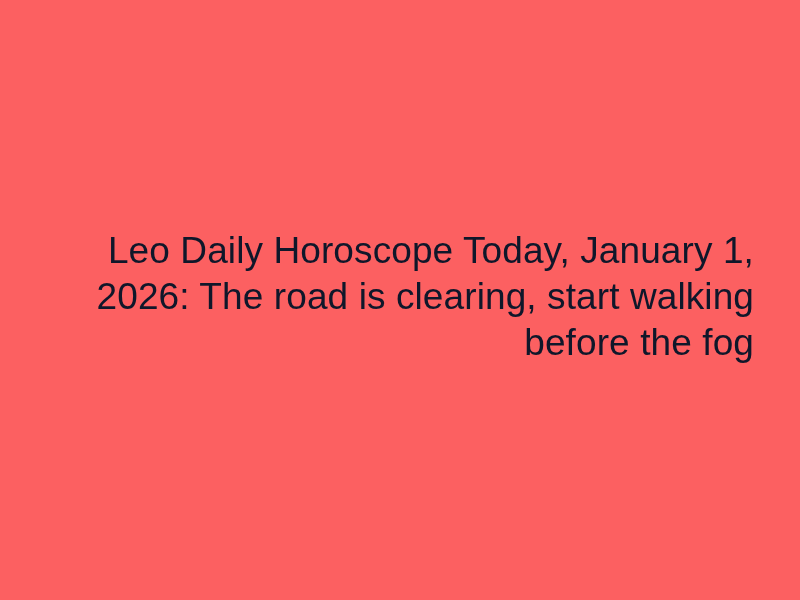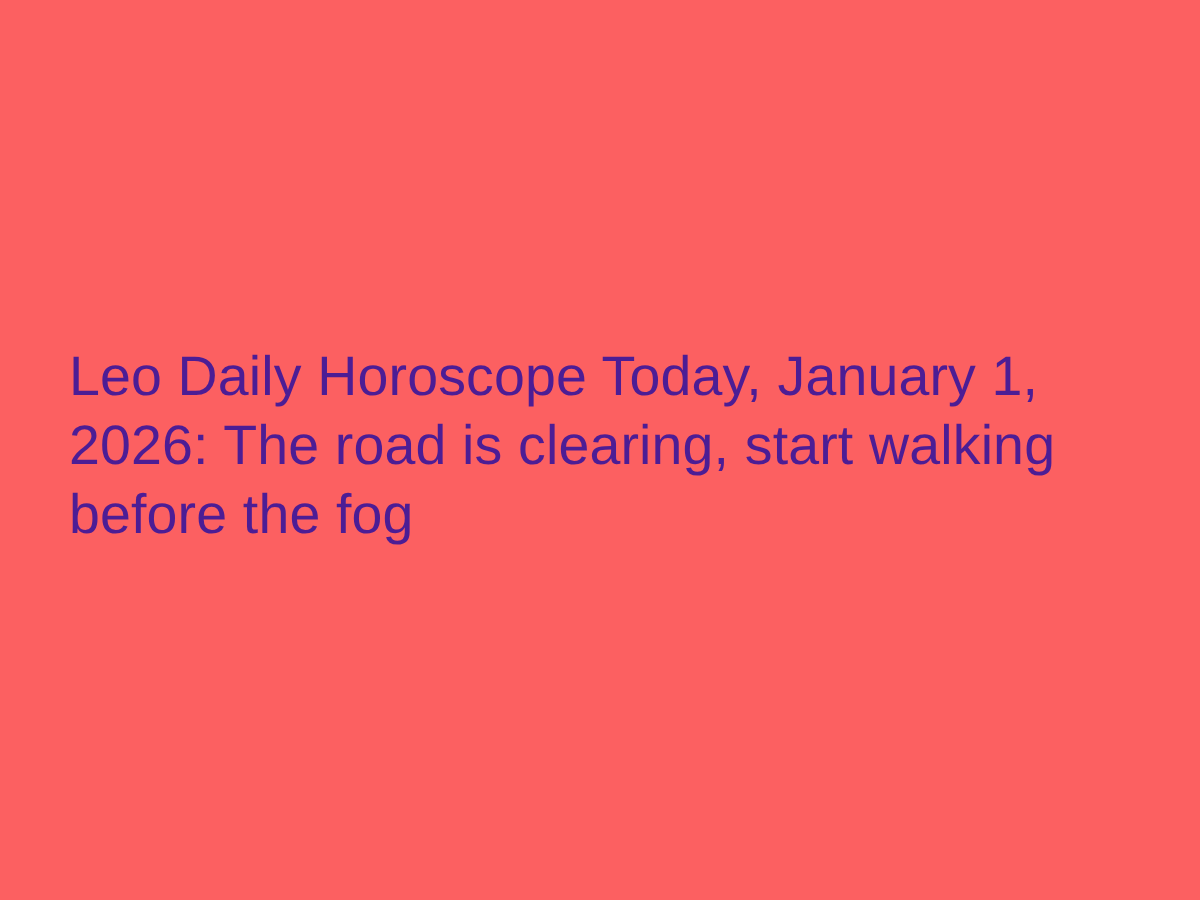--- a/index.html
+++ b/index.html
@@ -41,22 +41,22 @@
   .headline-title {
     margin: 0;
     padding: 0 26px;
     box-sizing: border-box;
     max-width: 760px;
     font-family: "Liberation Sans", sans-serif;
     font-size: 37px;
     font-weight: 400;
     line-height: 46px;
     letter-spacing: 0.1px;
-    color: #4c1d95;
-    text-align: left;
+    color: #0f172a;
+    text-align: right;
     word-wrap: break-word;
   }
 </style>
 </head>
 <body>
 
 <div class="headline-card" style="background: rgb(252, 96, 97); color: rgb(255, 255, 255);">
 
   <div class="headline-block">
 

